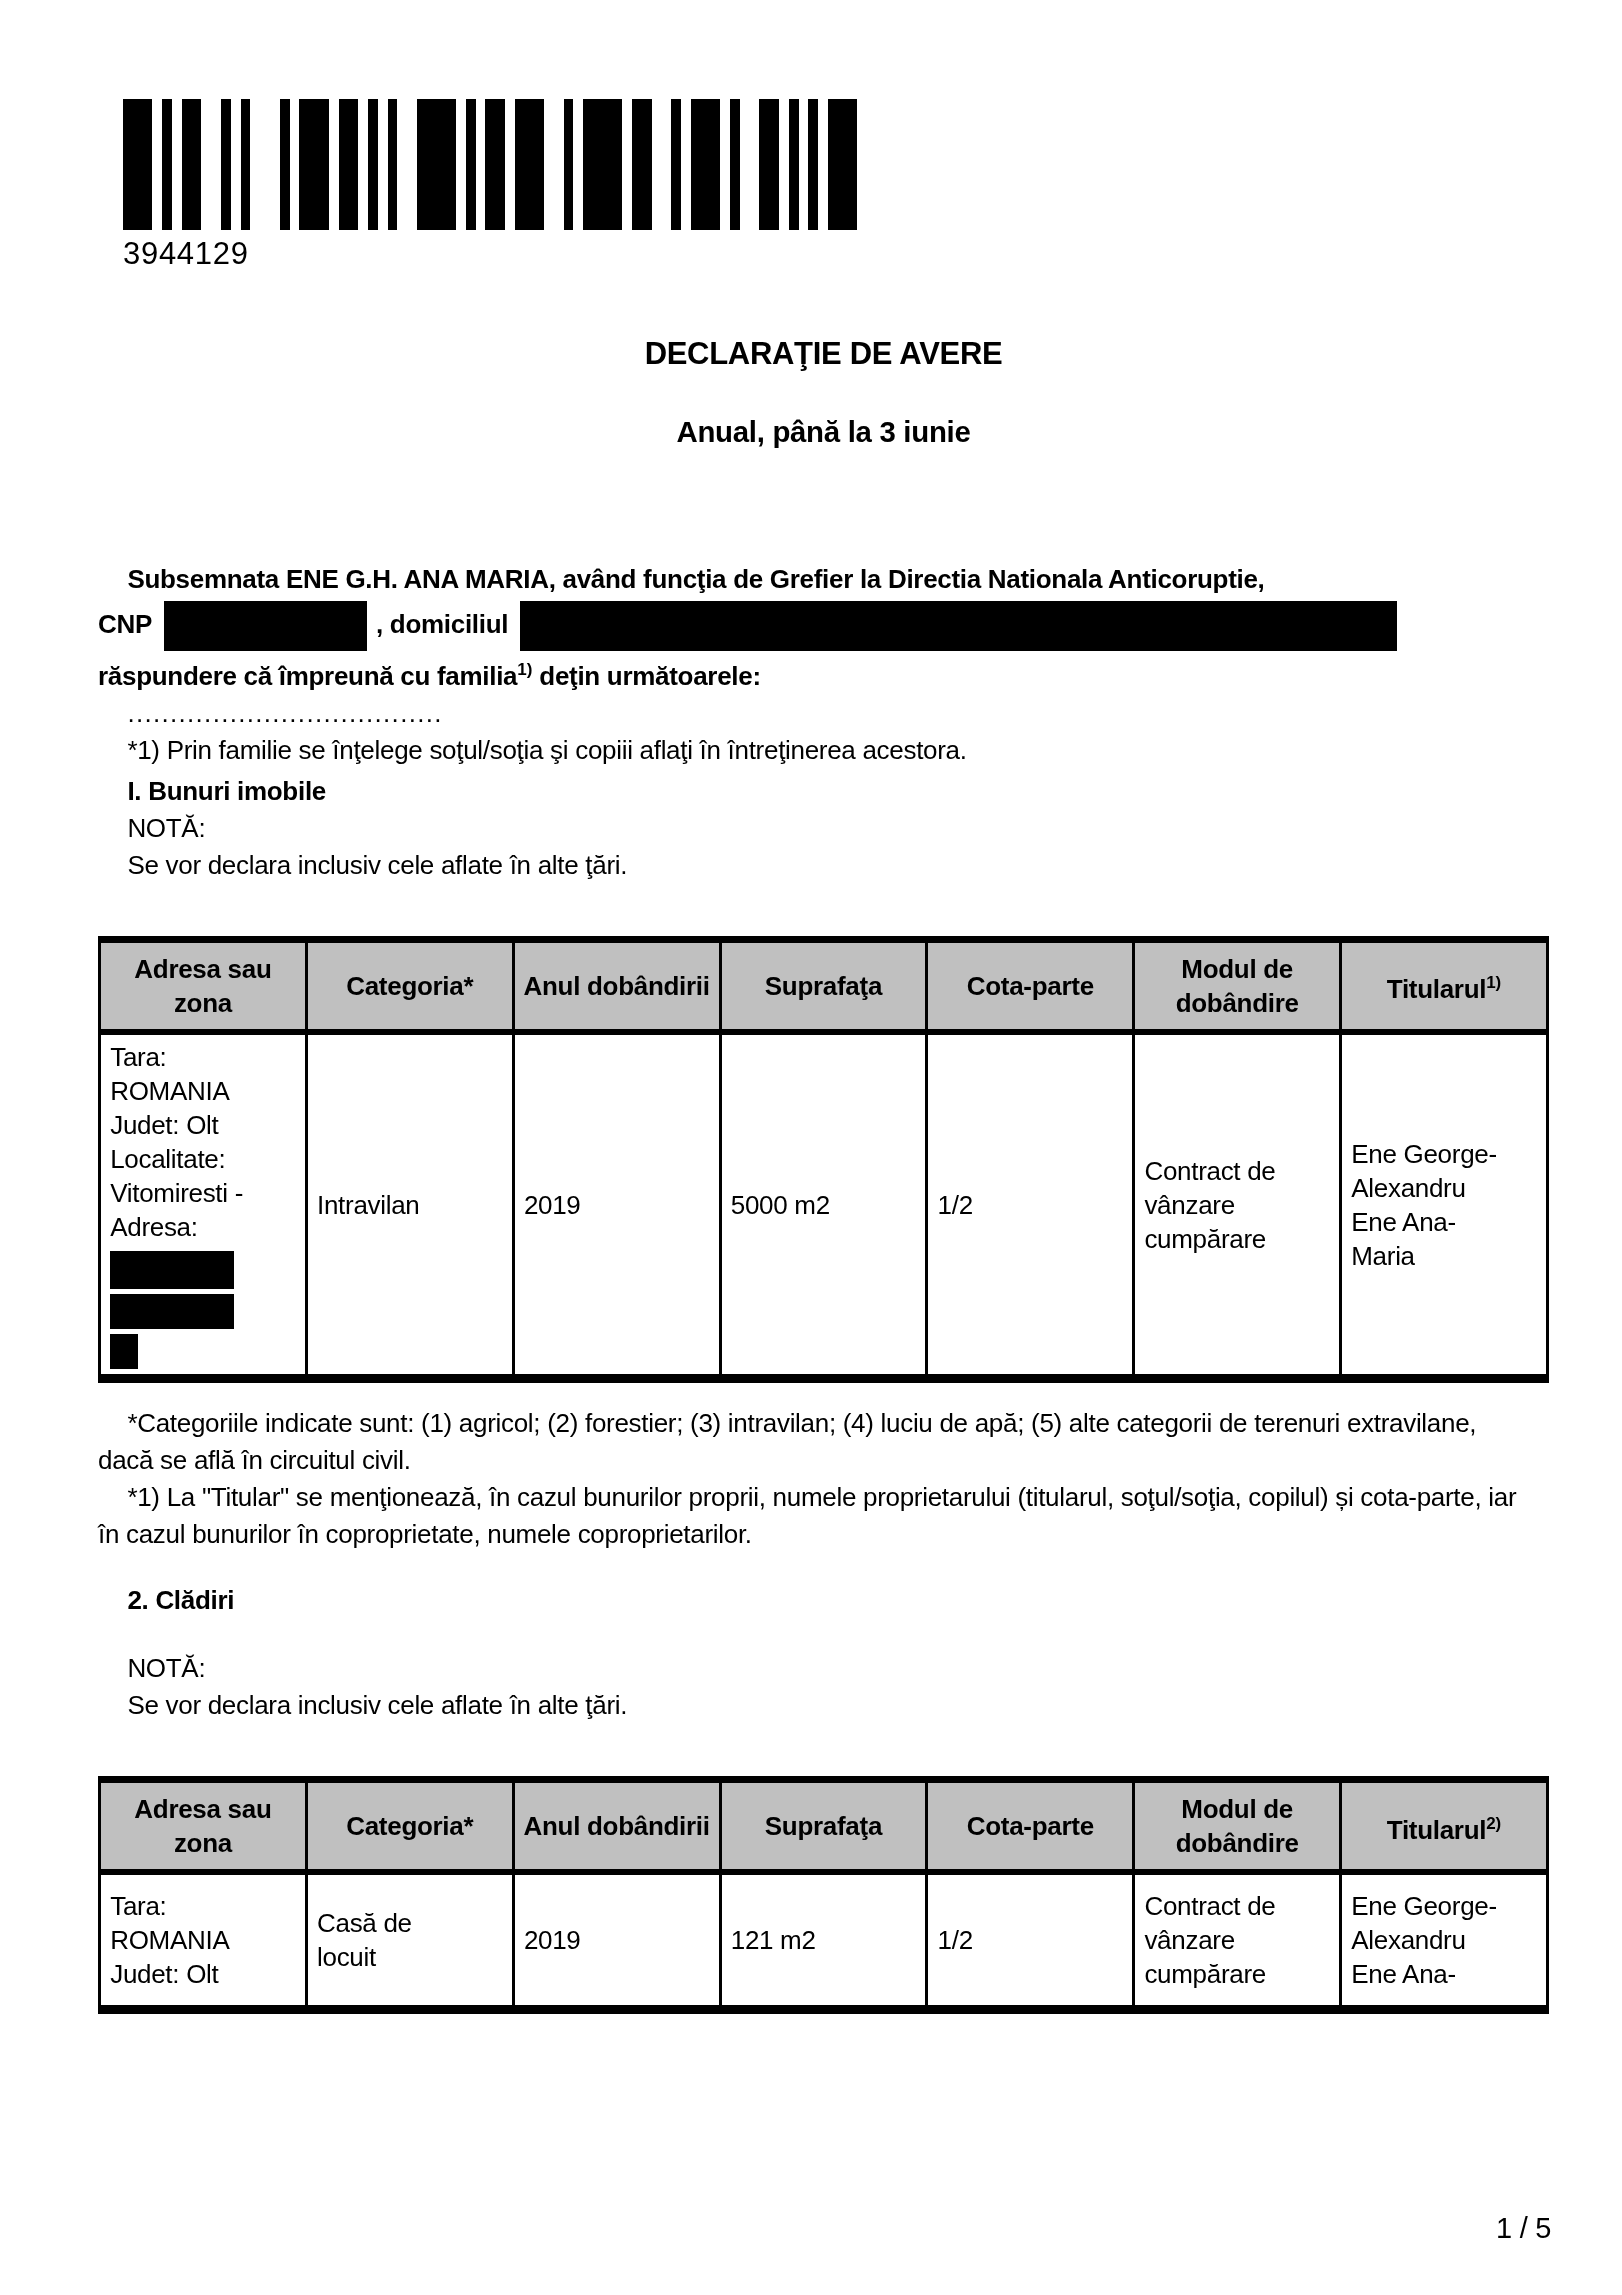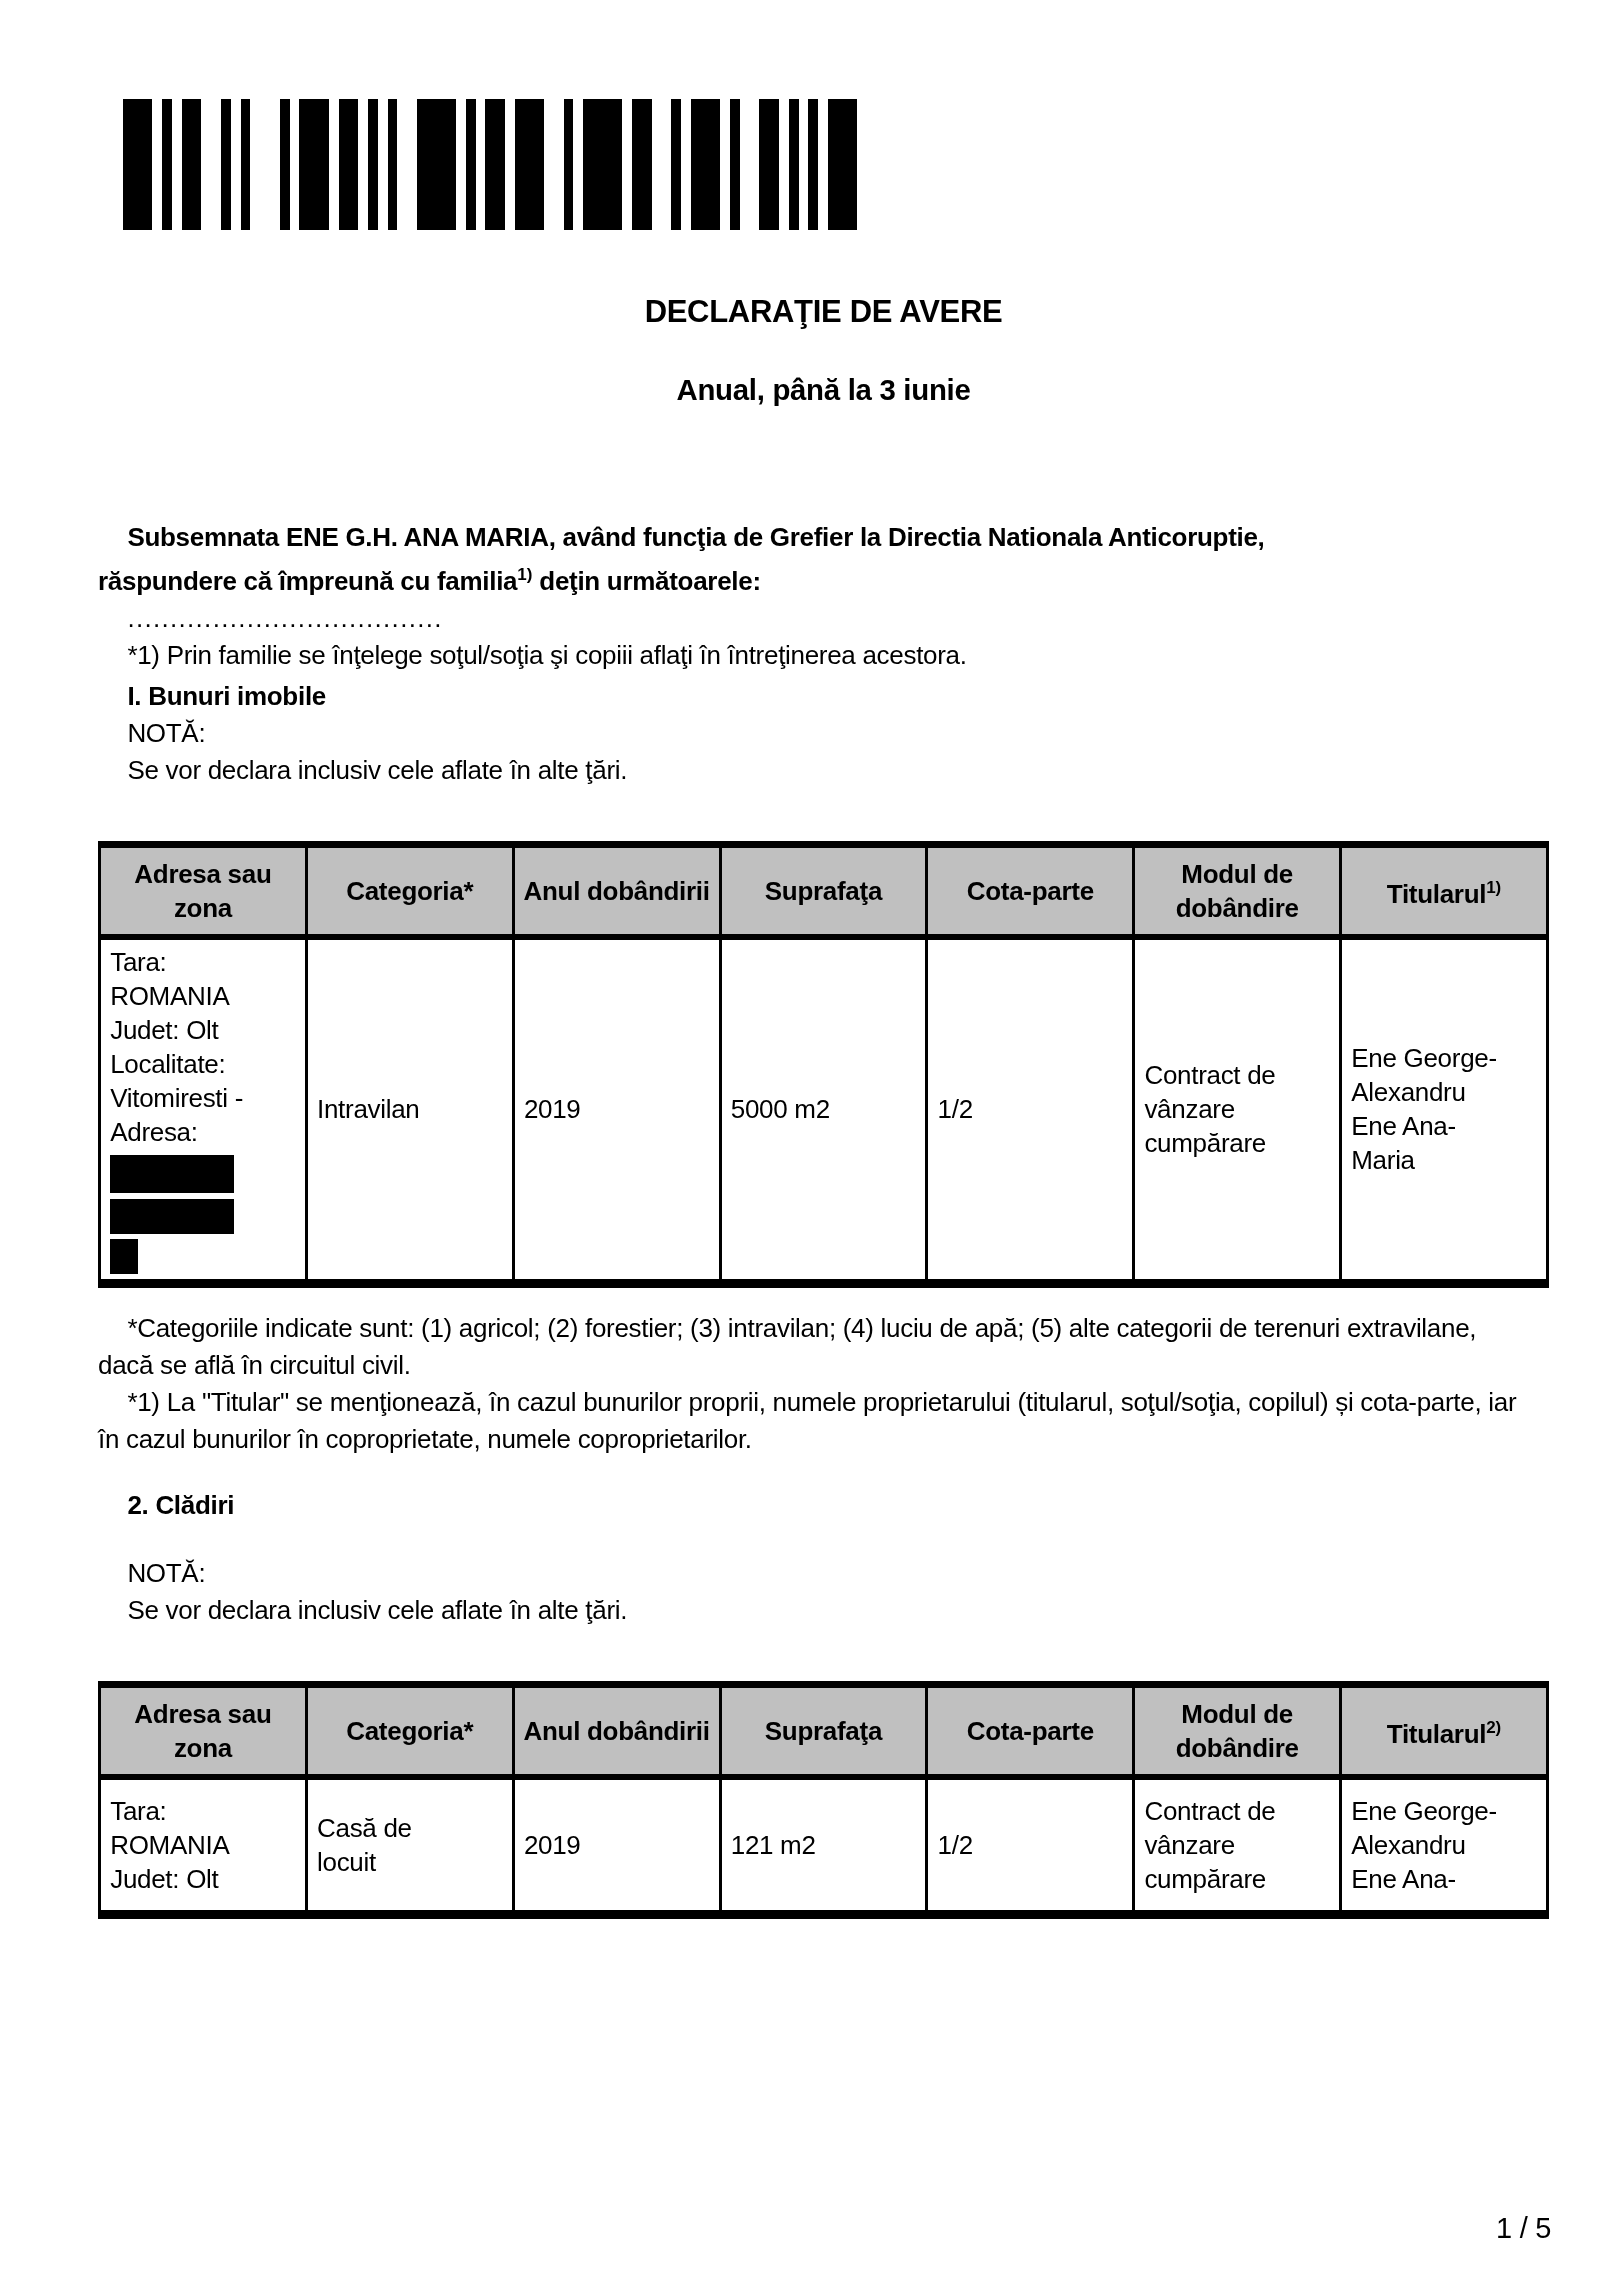--- a/index.html
+++ b/index.html
@@ -122,27 +122,31 @@
           <div class="bc-bar" style="width: 9.8px;"></div>
           <div class="bc-space" style="width: 19.6px;"></div>
           <div class="bc-bar" style="width: 19.6px;"></div>
           <div class="bc-space" style="width: 9.8px;"></div>
           <div class="bc-bar" style="width: 9.8px;"></div>
           <div class="bc-space" style="width: 9.8px;"></div>
           <div class="bc-bar" style="width: 9.8px;"></div>
           <div class="bc-space" style="width: 9.8px;"></div>
           <div class="bc-bar" style="width: 29.4px;"></div>
         </div>
+      <div class="barcode-number">3944129</div>
     </div>
 
     <div class="title">DECLARAŢIE DE AVERE</div>
     <div class="subtitle">Anual, până la 3 iunie</div>
 
     <div class="intro">
       <div class="line bold indent">Subsemnata ENE G.H. ANA MARIA, având funcţia de Grefier la Directia Nationala Anticoruptie,</div>
+      <div class="line bold cnp-line">
+        <span>CNP</span><span class="redact redact-cnp"></span><span>, domiciliul</span><span class="redact redact-dom"></span>
+      </div>
       <div class="line bold">
         <span>răspundere că împreună cu familia</span><sup class="fn">1)</sup><span> deţin următoarele:</span>
       </div>
       <div class="dots-line">.....................................</div>
       <div class="line indent">*1) Prin familie se înţelege soţul/soţia şi copiii aflaţi în întreţinerea acestora.</div>
       <div class="sec-heading gap-bunuri">I. Bunuri imobile</div>
     </div>
 
     <div class="line indent">NOTĂ:</div>
     <div class="line indent">Se vor declara inclusiv cele aflate în alte ţări.</div>

